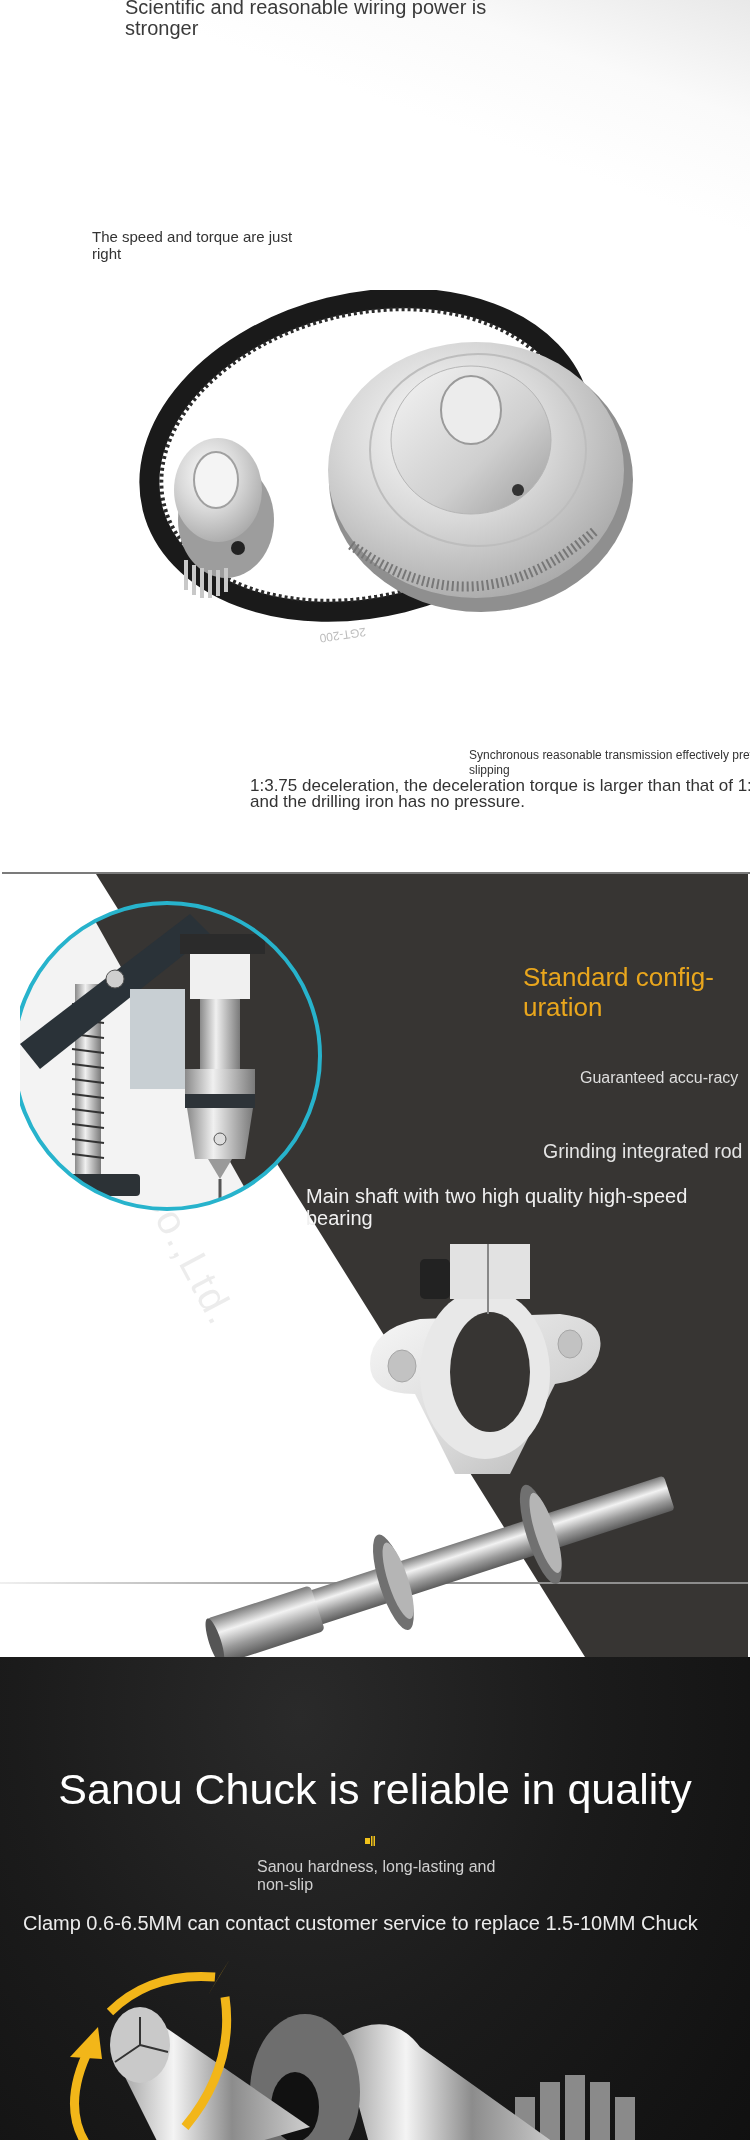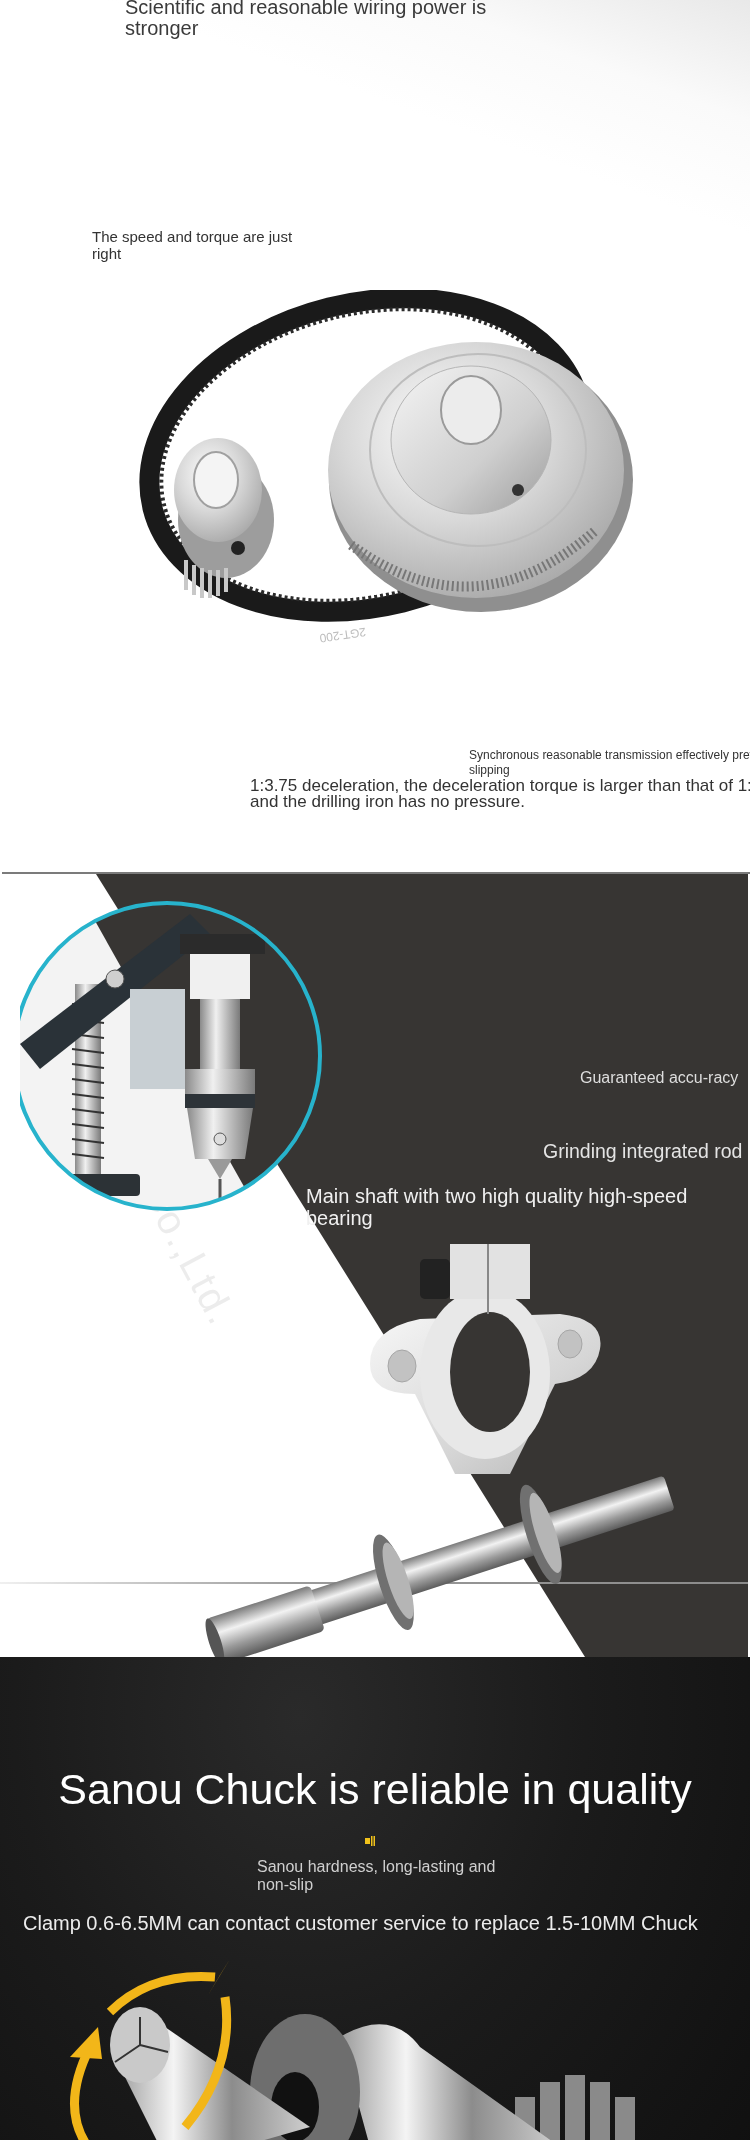--- a/index.html
+++ b/index.html
@@ -131,20 +131,21 @@
       <rect x="165" y="175" width="70" height="25" fill="url(#steel)"></rect>
       <rect x="165" y="200" width="70" height="14" fill="#2d3338"></rect>
       <path d="M167 214 L233 214 L225 265 L175 265 Z" fill="url(#steel)"></path>
       <circle cx="200" cy="245" r="6" fill="#ddd" stroke="#555"></circle>
       <path d="M188 265 L212 265 L200 285 Z" fill="#9a9a9a"></path>
       <line x1="200" y1="285" x2="200" y2="330" stroke="#555" stroke-width="3"></line>
     </g>
     <circle cx="147" cy="162" r="153" fill="none" stroke="#27b3cc" stroke-width="4"></circle>
   </svg>
 
+  <div class="abs s2-heading">Standard config-uration</div>
   <div class="abs s2-acc">Guaranteed accu-racy</div>
   <div class="abs s2-rod">Grinding integrated rod</div>
   <div class="abs s2-shaft">Main shaft with two high quality high-speed bearing</div>
 
   <svg class="abs" style="left:360px;top:370px" width="250" height="240" viewBox="0 0 250 240">
     <defs>
       <linearGradient id="brk" x1="0" y1="0" x2="1" y2="1">
         <stop offset="0" stop-color="#f7f7f7"></stop>
         <stop offset="0.6" stop-color="#d6d6d6"></stop>
         <stop offset="1" stop-color="#b5b5b5"></stop>

